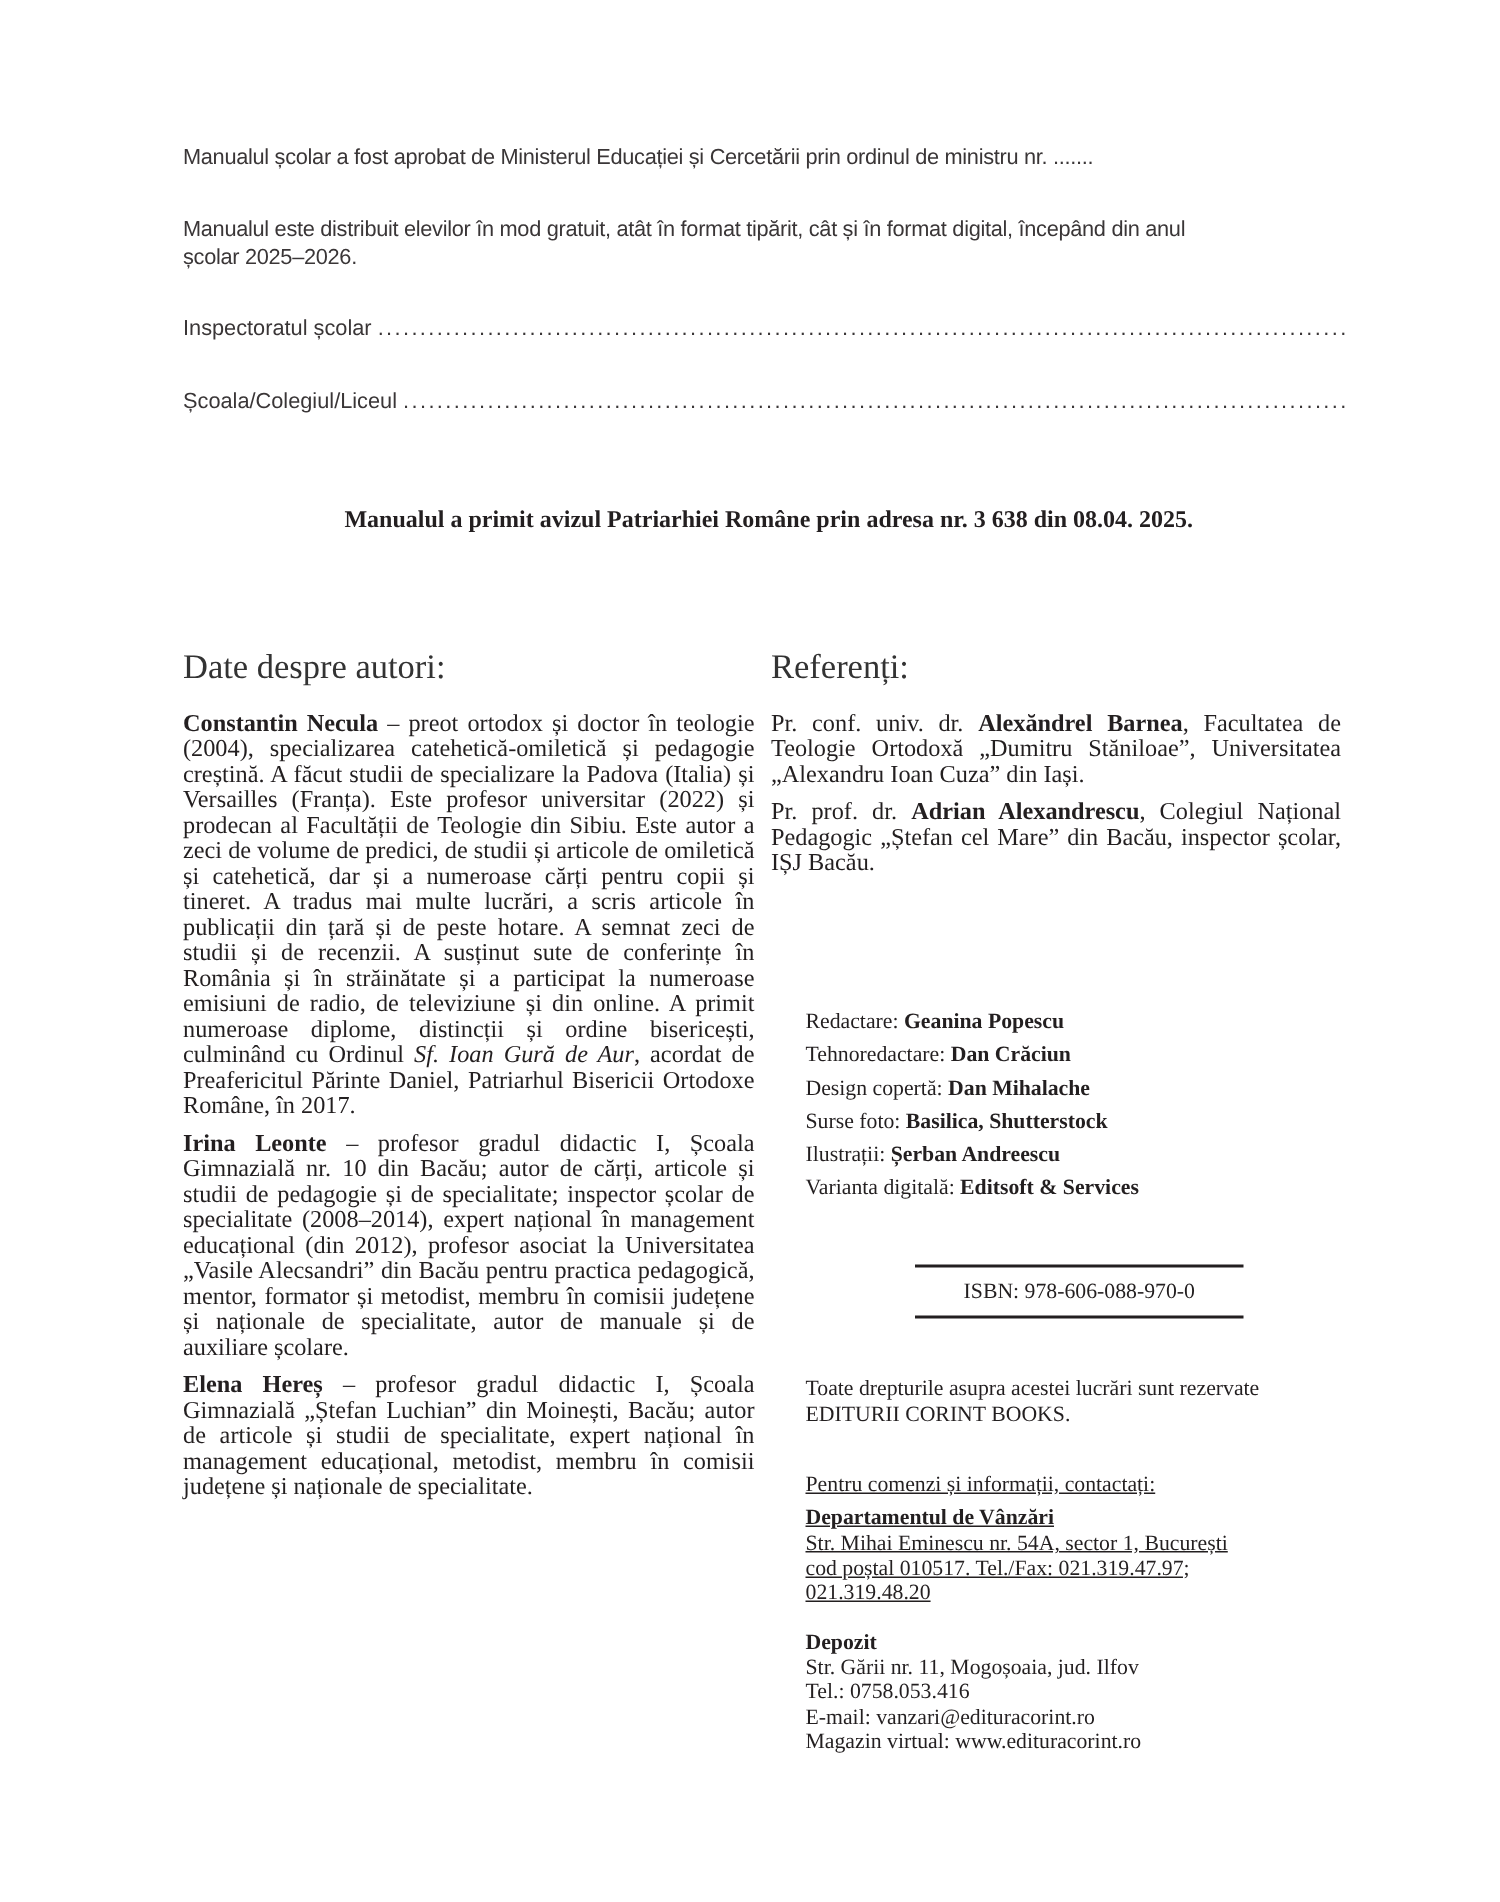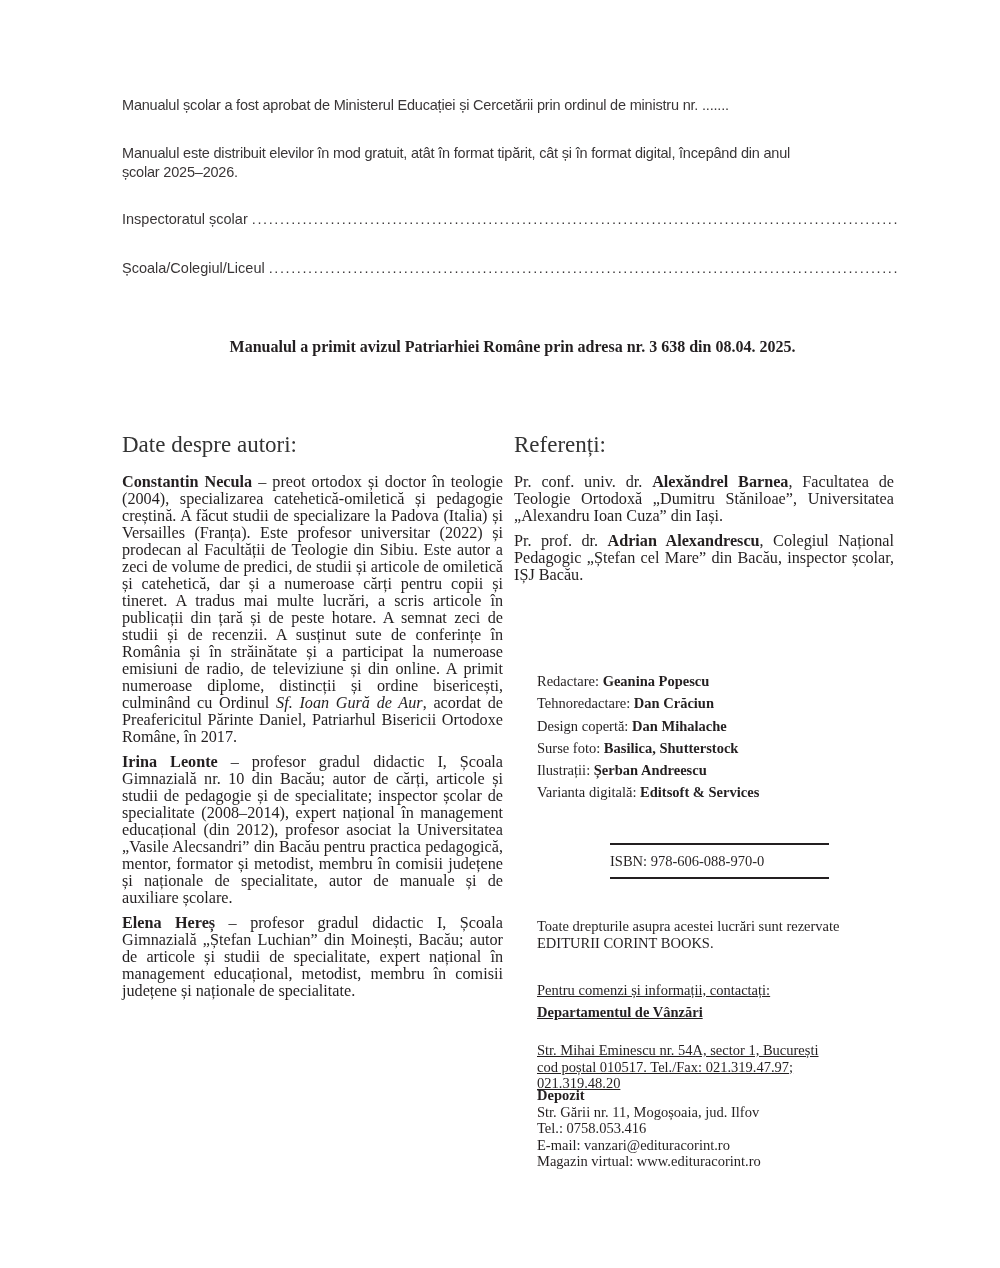--- a/index.html
+++ b/index.html
@@ -31,21 +31,21 @@
   }
   .para b { font-weight: bold; }
   .credits {
     position: absolute; left: 537px; top: 670px; width: 360px;
     font-family: "Liberation Serif", serif; font-size: 14.5px; line-height: 22.3px; color: #231f20;
   }
   .credits .val { font-weight: bold; }
   .isbn-box {
     position: absolute; left: 610px; top: 843px; width: 219px; height: 32px;
     border-top: 2px solid #231f20; border-bottom: 2px solid #231f20;
-    font-family: "Liberation Serif", serif; font-size: 14.5px; line-height: 32px;
+    text-align: center; font-family: "Liberation Serif", serif; font-size: 14.5px; line-height: 32px;
   }
   .block {
     position: absolute; left: 537px; width: 370px;
     font-family: "Liberation Serif", serif; font-size: 14.5px; line-height: 16.5px; color: #231f20;
   }
   .block .bold { font-weight: bold; }
 </style>
 </head>
 <body>
 
@@ -103,21 +103,21 @@
 <div class="isbn-box">ISBN: 978-606-088-970-0</div>
 
 <div class="block" style="top:918px;">
   <div>Toate drepturile asupra acestei lucrări sunt rezervate</div>
   <div>EDITURII CORINT BOOKS.</div>
 </div>
 
 <div class="block" style="top:982px;text-decoration:underline;">
   <div>Pentru comenzi și informații, contactați:</div>
   <div class="bold" style="margin-top:5px;">Departamentul de Vânzări</div>
-  <div style="margin-top:22px;">Str. Mihai Eminescu nr. 54A, sector 1, București</div>
+  <div style="margin-top:1px;">Str. Mihai Eminescu nr. 54A, sector 1, București</div>
   <div>cod poștal 010517. Tel./Fax: 021.319.47.97;</div>
   <div>021.319.48.20</div>
 </div>
 
 <div class="block" style="top:1087px;">
   <div class="bold">Depozit</div>
   <div>Str. Gării nr. 11, Mogoșoaia, jud. Ilfov</div>
   <div>Tel.: 0758.053.416</div>
   <div>E-mail: vanzari@edituracorint.ro</div>
   <div>Magazin virtual: www.edituracorint.ro</div>

